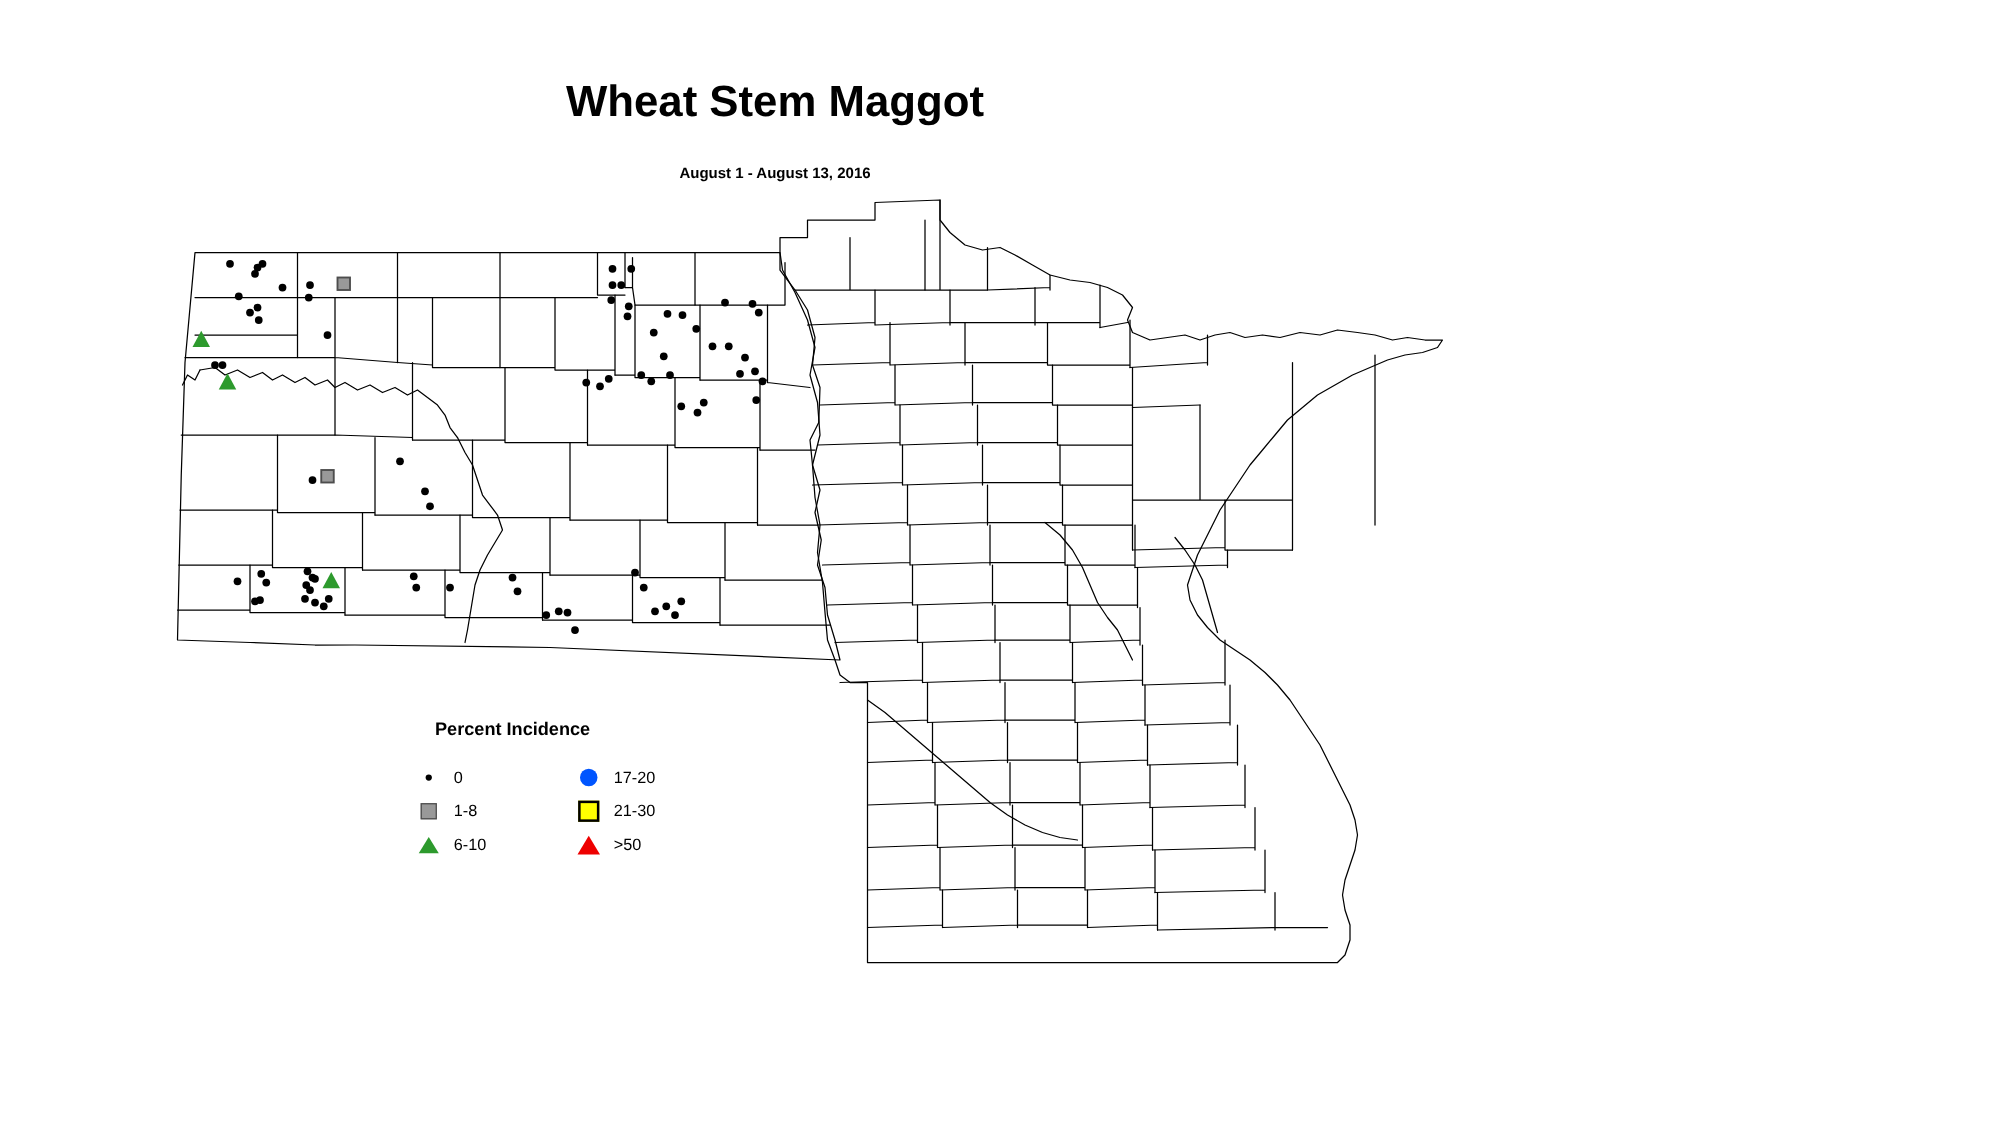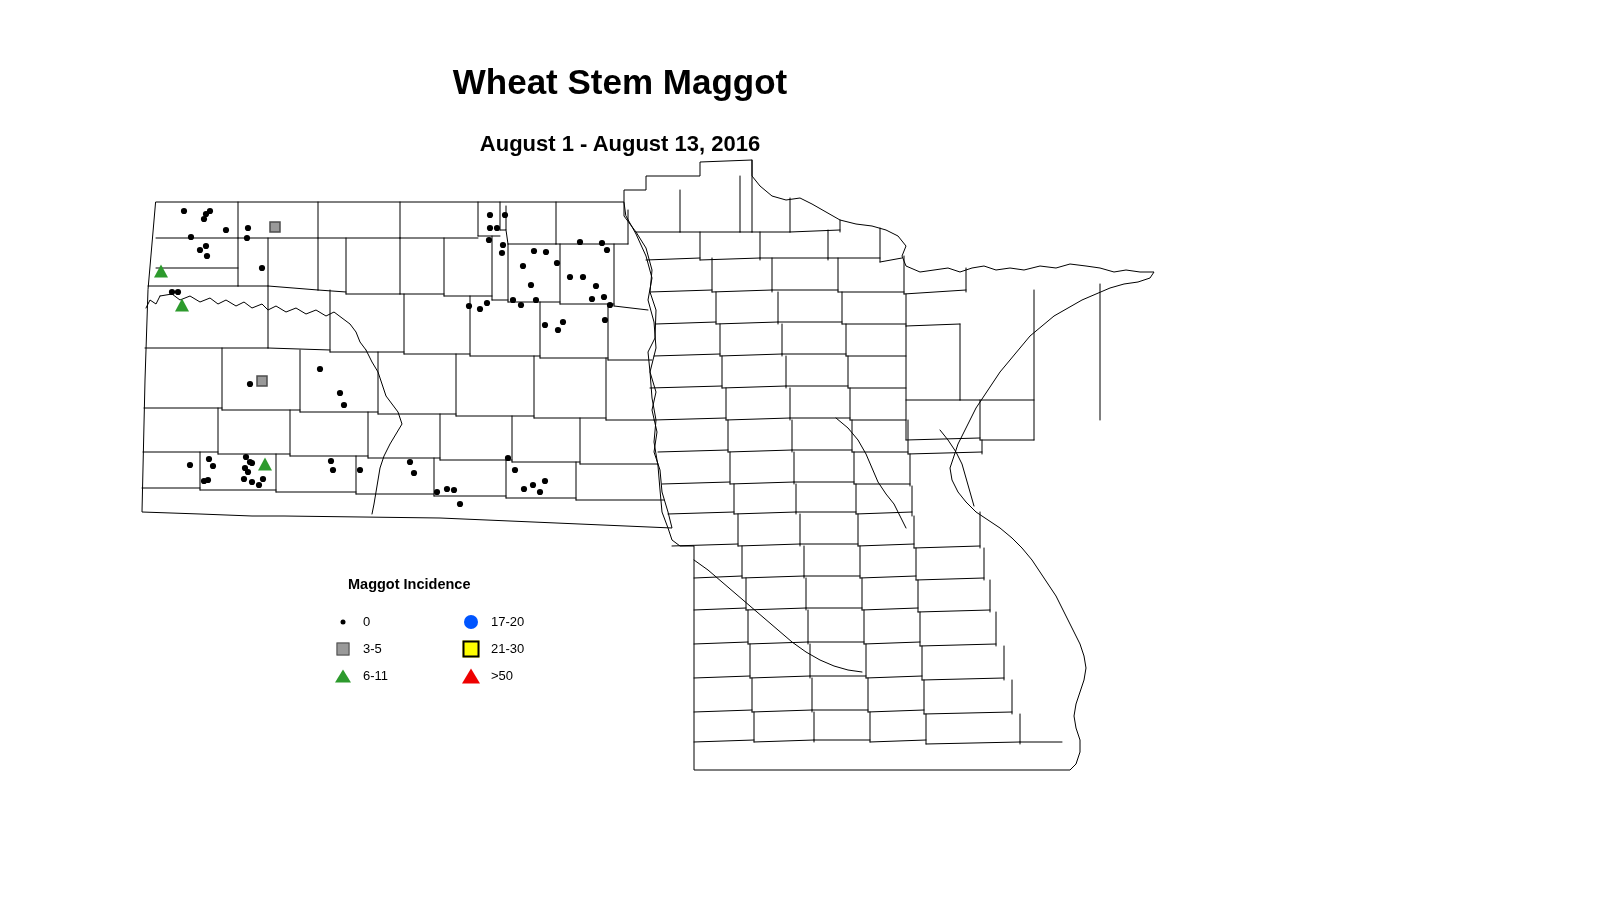--- a/index.html
+++ b/index.html
@@ -31,21 +31,21 @@
     font-weight: bold;
     color: #000000;
     letter-spacing: 0px;
   }
   #subtitle {
     position: absolute;
     left: 0;
     top: 131px;
     width: 1240px;
     text-align: center;
-    font-size: 22px;
+    font-size: 12px;
     font-weight: bold;
     color: #000000;
   }
   #map-area {
     position: absolute;
     left: 0;
     top: 0;
     width: 1612px;
     height: 900px;
   }
@@ -377,40 +377,40 @@
           <circle cx="515" cy="470" r="3.1" fill="#000000"></circle>
           <circle cx="524" cy="489" r="3.1" fill="#000000"></circle>
           <circle cx="533" cy="485" r="3.1" fill="#000000"></circle>
           <circle cx="540" cy="492" r="3.1" fill="#000000"></circle>
           <circle cx="545" cy="481" r="3.1" fill="#000000"></circle>
         </g>
     </svg>
   </div>
 
   <div id="legend">
-    <div id="legend-title">Maggot Incidence</div>
+    <div id="legend-title">Percent Incidence</div>
 
     <div class="legend-col col-left">
       <div class="legend-row">
         <span class="legend-sym">
             <span class="sym-inner sym-dot"></span>
           </span>
         <span class="legend-label">0</span>
       </div>
       <div class="legend-row">
         <span class="legend-sym">
             <span class="sym-inner sym-square-gray"></span>
           </span>
-        <span class="legend-label">3-5</span>
+        <span class="legend-label">1-8</span>
       </div>
       <div class="legend-row">
         <span class="legend-sym">
             <span class="sym-inner sym-tri-green"></span>
           </span>
-        <span class="legend-label">6-11</span>
+        <span class="legend-label">6-10</span>
       </div>
     </div>
 
     <div class="legend-col col-right">
       <div class="legend-row">
         <span class="legend-sym">
             <span class="sym-inner sym-circle-blue"></span>
           </span>
         <span class="legend-label">17-20</span>
       </div>

